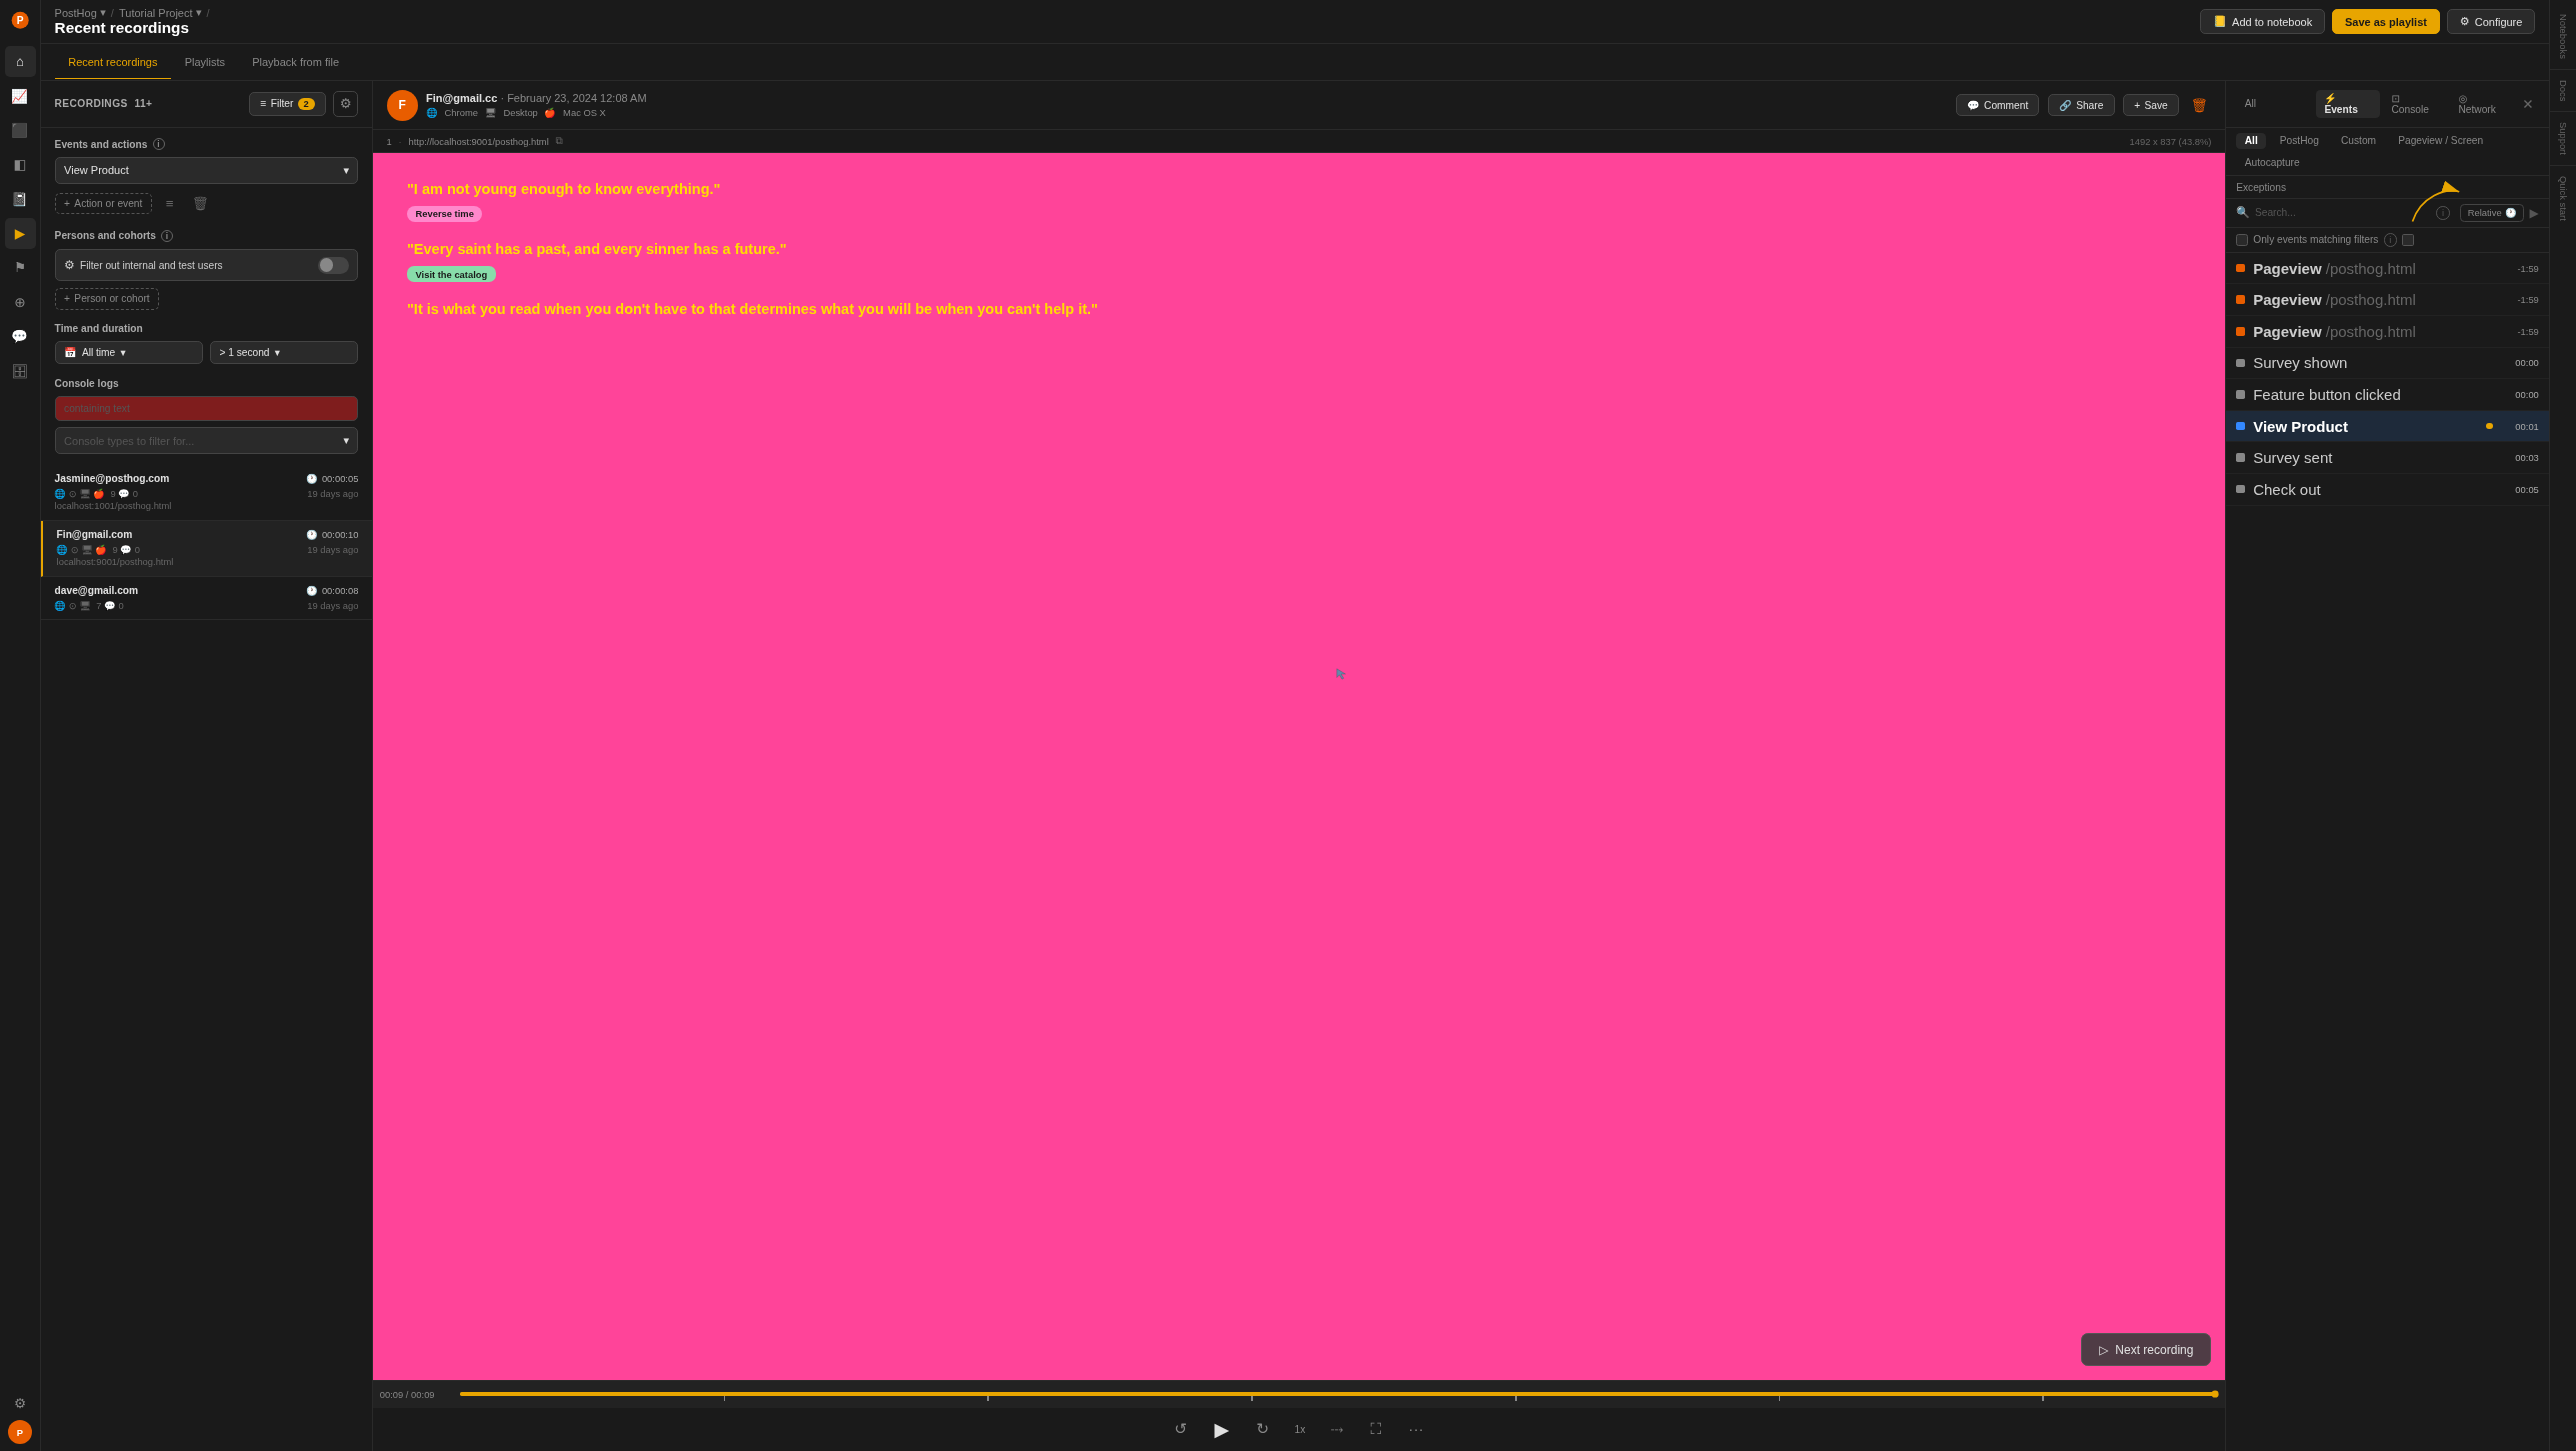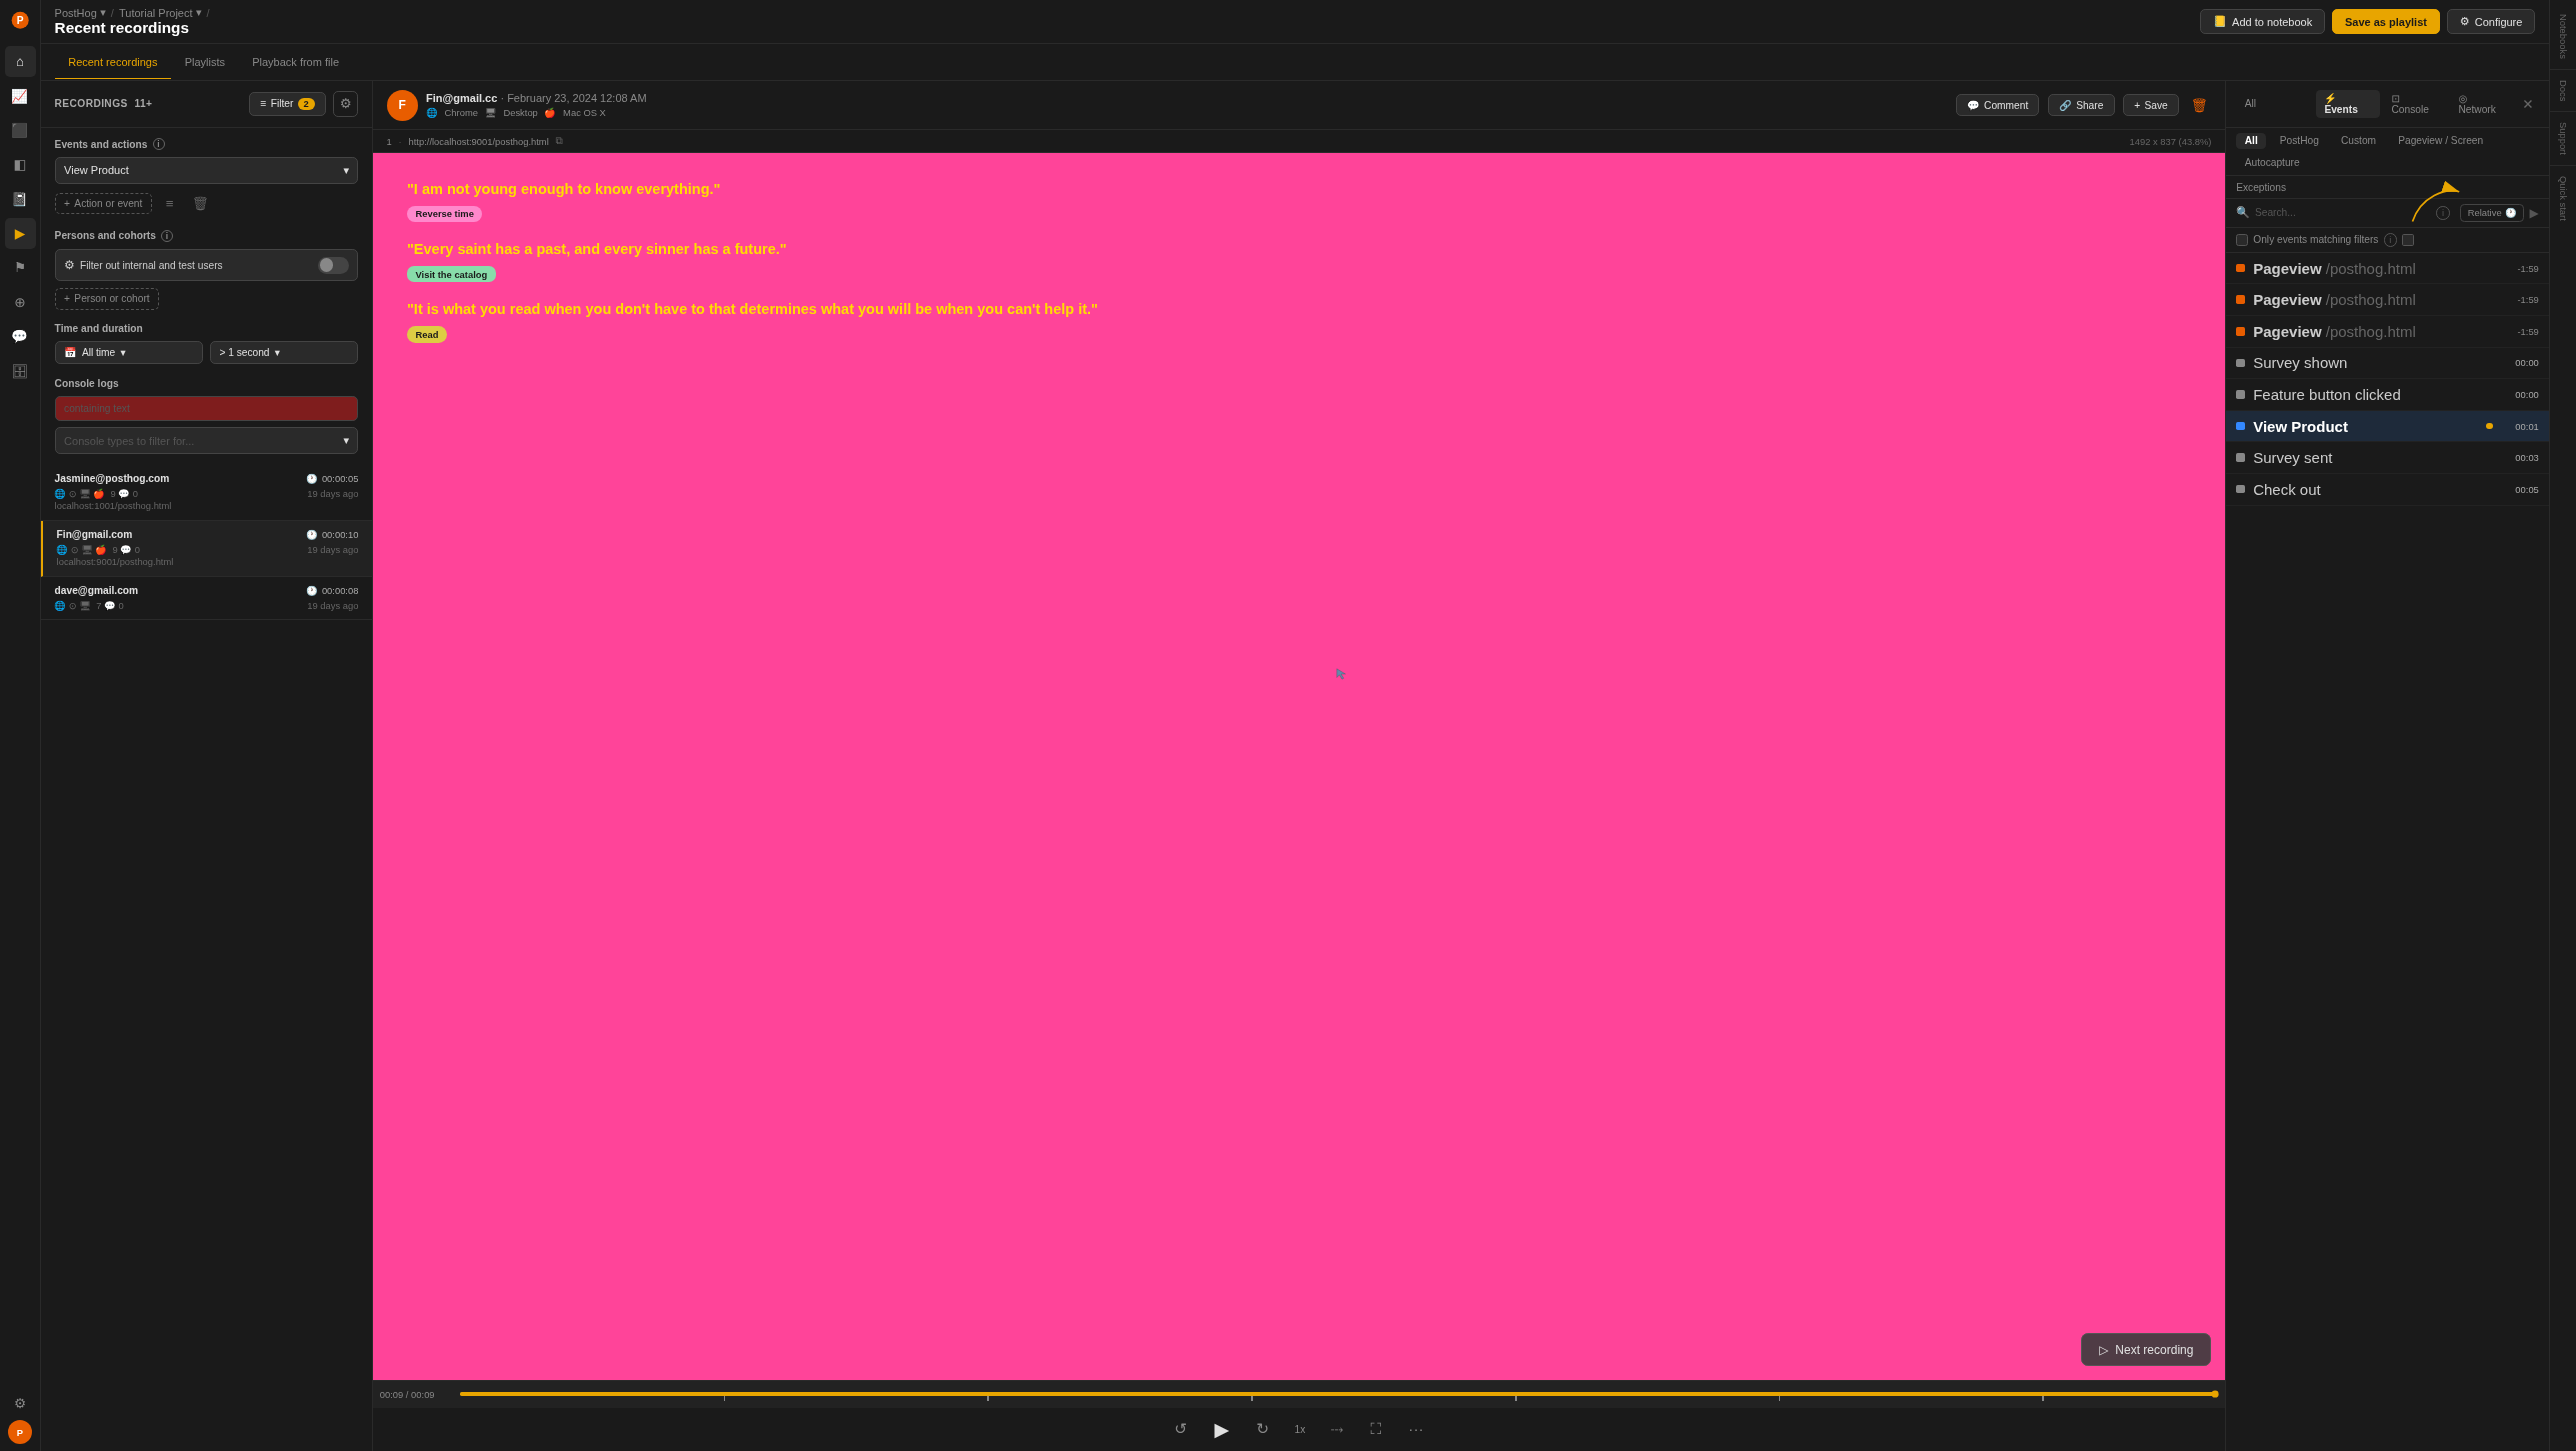--- a/index.html
+++ b/index.html
@@ -1049,23 +1049,20 @@
             </div>
           </div>
           <div>
             <div class="quote-text">"Every saint has a past, and every sinner has a future."</div>
             <div style="margin-top:6.8px;">
               <span class="app-badge badge-green">Visit the catalog</span>
             </div>
           </div>
           <div>
             <div class="quote-text">"It is what you read when you don't have to that determines what you will be when you can't help it."</div>
-            <div style="margin-top:6.8px;">
-              <span class="app-badge badge-yellow">Read</span>
-            </div>
           </div>
         </div>
 
         <div style="position:absolute;top:42%;left:52%;width:8.5px;height:8.5px;">
           <svg width="12" height="12" viewBox="0 0 14 14">
             <polygon points="1,1 1,11 4,8 7,13 9,12 6,7 11,7" fill="#6688aa" stroke="#445566" stroke-width="0.5"></polygon>
           </svg>
         </div>
 
         <button class="next-recording-btn">

